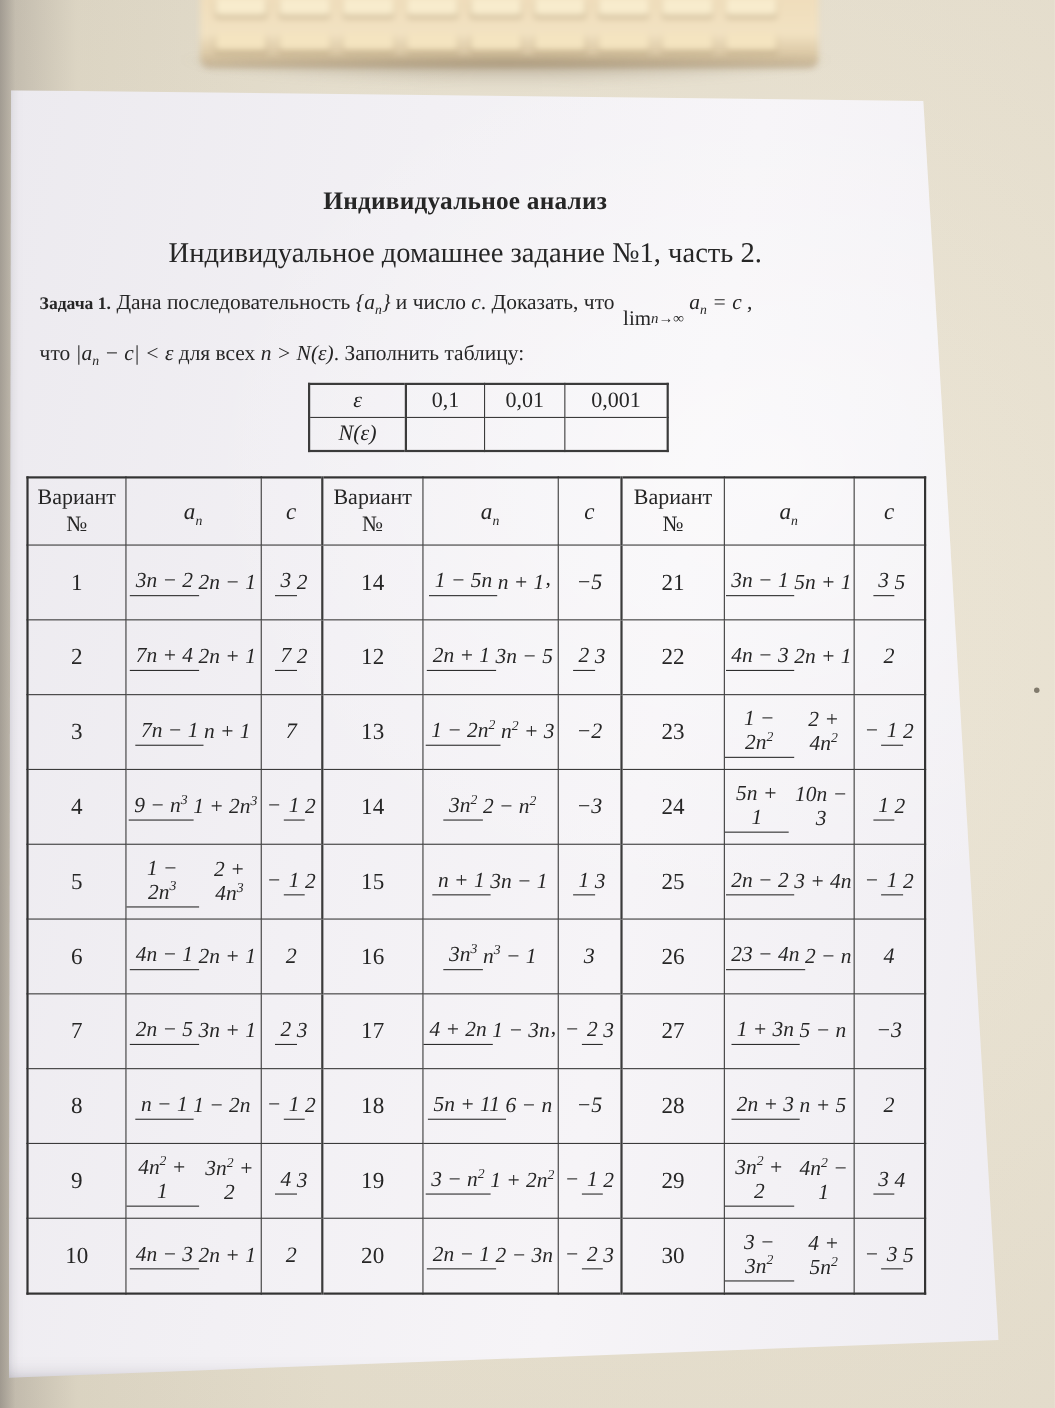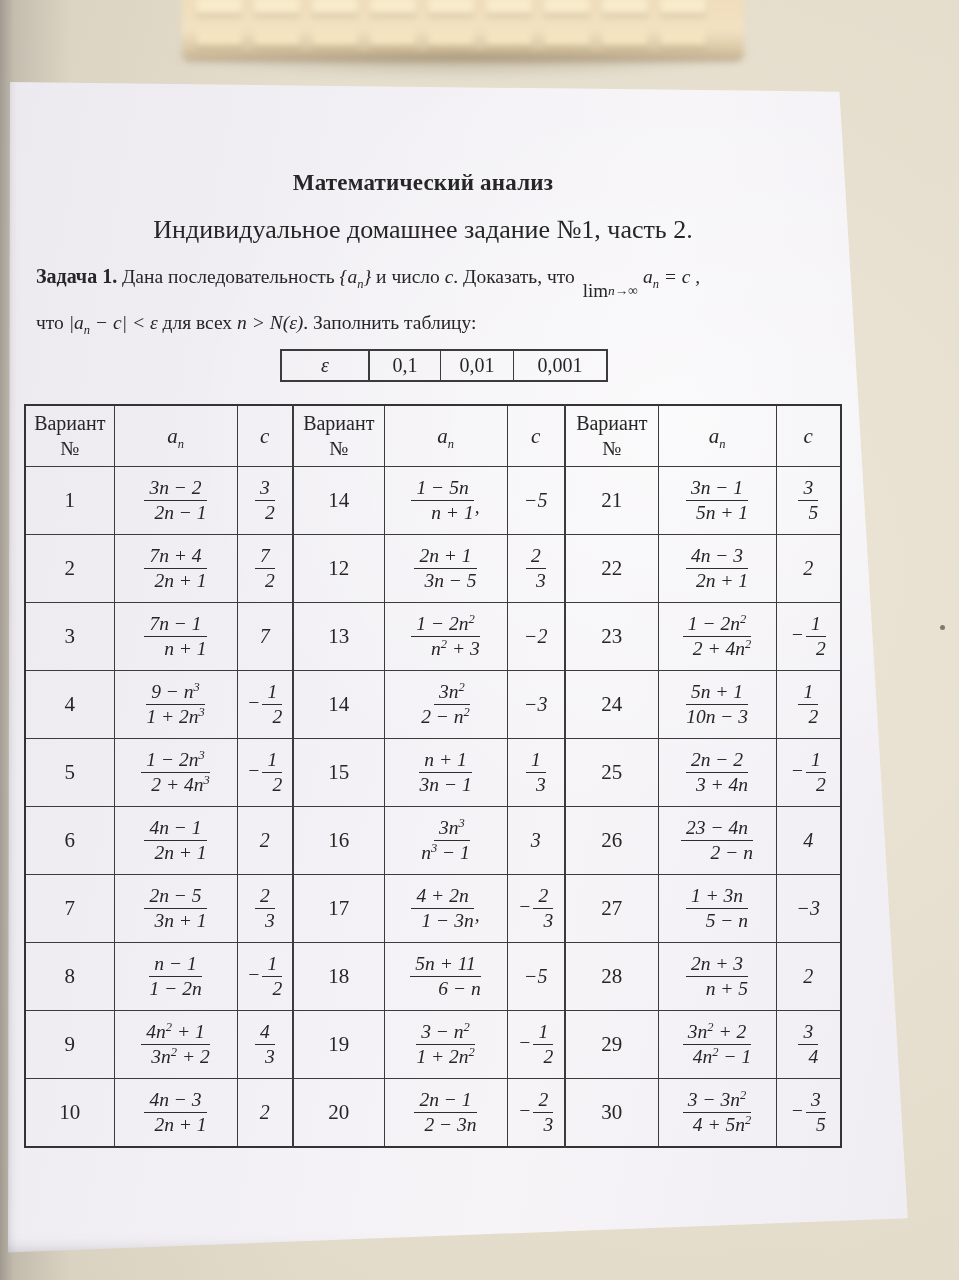--- a/index.html
+++ b/index.html
@@ -33,21 +33,21 @@
     clip-path:polygon(0.66% 0.68%, 91.6% 1.5%, 99.1% 96.8%, 0.44% 99.7%);
     box-shadow:inset 10px 0 14px -10px rgba(95,90,105,.55), inset 0 -14px 18px -12px rgba(95,90,105,.4);pointer-events:none;z-index:5;}
   .content{padding:96px 30px 0 30px;}
   
   .titles{text-align:center;padding-right:74px;}
   .doc-title{font-size:23px;font-weight:bold;margin:0 0 19px 0;letter-spacing:.2px;}
   .doc-subtitle{font-size:26px;margin:0 0 17px 0;}
   .doc-subtitle2{font-size:21px;font-weight:bold;margin:0 0 26px 0;}
   
   .task{font-size:19.5px;margin:0 0 2px 2px;line-height:1.4;}
-  .task b{font-size:20px;}
+  .task b{font-size:16px;}
   .mi{font-style:italic;margin-top:16px;}
   .lim{display:inline-flex;flex-direction:row;align-items:center;line-height:1;vertical-align:-14px;margin:0 5px 0 3px;text-align:center;}
   .lim .lt{font-style:normal;font-size:19px;}
   .lim .ls{font-style:italic;font-size:13.5px;margin-top:1px;}
   .task2{font-size:19.5px;margin:9px 0 0 2px;line-height:1.45;}
   
   table{border-collapse:collapse;}
   .eps{margin:12px 0 0 246px;font-size:20px;}
   .eps td{border:1.6px solid #3b3b3b;height:29px;text-align:center;padding:0 6px;}
   .eps td:first-child{width:74px;border-right-width:2.2px;font-style:italic;}
@@ -58,21 +58,21 @@
   .vt{margin:22px 0 0 -10px;table-layout:fixed;width:816px;padding-left:19px;}
   .vt th,.vt td{border:1.5px solid #3b3b3b;text-align:center;vertical-align:middle;padding:0;}
   .vt{border:2.2px solid #333;}
   .vt .gsep{border-left-width:2.4px;}
   .vt th{height:60px;font-weight:normal;font-size:20px;}
   .vt th .hline{line-height:1.25;}
   .vt th.h-an,.vt th.h-c{font-style:italic;font-size:21px;}
   .vt td{height:67px;}
   .vt td.no{font-size:21px;}
   .vt td.an,.vt td.cv{font-style:italic;font-size:19.5px;}
-  .frac{display:inline-flex;flex-direction:column;align-items:flex-end;vertical-align:middle;line-height:1.12;}
+  .frac{display:inline-flex;align-items:flex-start;vertical-align:middle;line-height:1.12;}
   .frac .ftop{padding:0 5px 1px 5px;border-bottom:1.5px solid #2d2d2d;}
   .frac .fbot{padding-top:1px;}
   sup{font-size:12.5px;line-height:0;}
   sub{font-size:12.5px;line-height:0;}
   .anwrap{display:inline-flex;align-items:center;}
   .fsuffix{align-self:flex-end;margin:0 0 6px 1px;}
   .cminus{margin-right:2px;}
   .cplain{font-size:20px;}
 </style>
 </head>
@@ -104,39 +104,45 @@
       <div class="key"></div>
   </div>
 </div>
 <div class="kb-shadow"></div>
 <div class="speck"></div>
 
 <div class="paper">
   <div class="content">
 
     <div class="titles">
-      <div class="doc-title">Математический анализ</div>
+      <div class="doc-title">Индивидуальное анализ</div>
       <div class="doc-subtitle">Индивидуальное домашнее задание №1, часть 2.</div>
     </div>
 
     <p class="task"><b>Задача 1.</b><span> Дана последовательность </span><span class="mi">{a<sub>n</sub>}</span><span> и число </span><span class="mi">c</span><span>. Доказать, что </span><span class="lim">
           <span class="lt">lim</span>
           <span class="ls">n→∞</span>
         </span><span class="mi">a<sub>n</sub> = c ,</span></p>
 
 
     <p class="task2"><span>что </span><span class="mi">|a<sub>n</sub> − c| &lt; ε</span><span> для всех </span><span class="mi">n &gt; N(ε)</span><span>. Заполнить таблицу:</span></p>
 
     <table class="eps">
         <tbody>
           <tr>
             <td>ε</td>
             <td class="c1">0,1</td>
             <td class="c2">0,01</td>
             <td class="c3">0,001</td>
+          </tr>
+          <tr>
+            <td>N(ε)</td>
+            <td class="c1"></td>
+            <td class="c2"></td>
+            <td class="c3"></td>
           </tr>
         </tbody>
       </table>
 
     <table class="vt">
       <colgroup>
         <col style="width:89px">
           <col style="width:123px">
           <col style="width:56px">
         <col style="width:91px">

